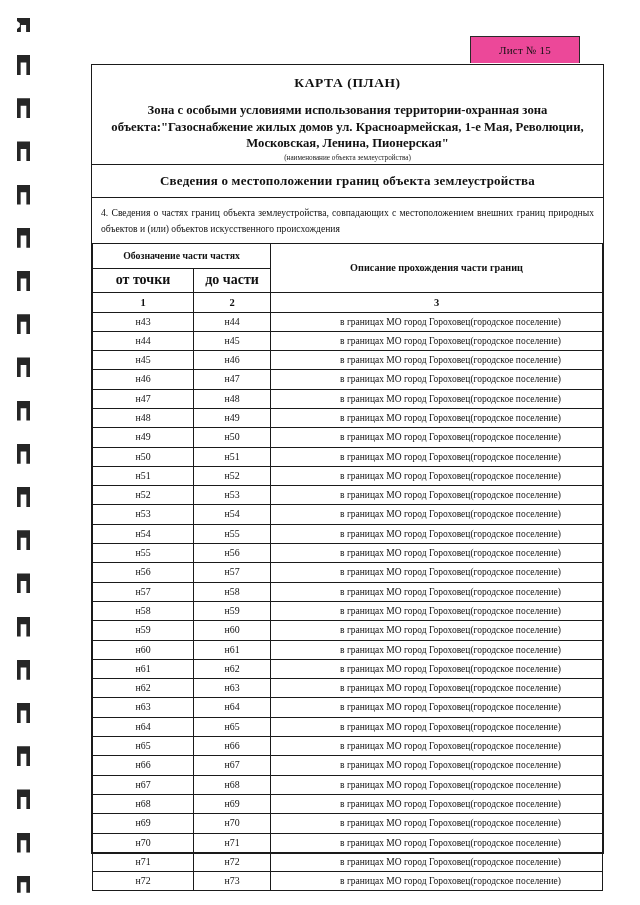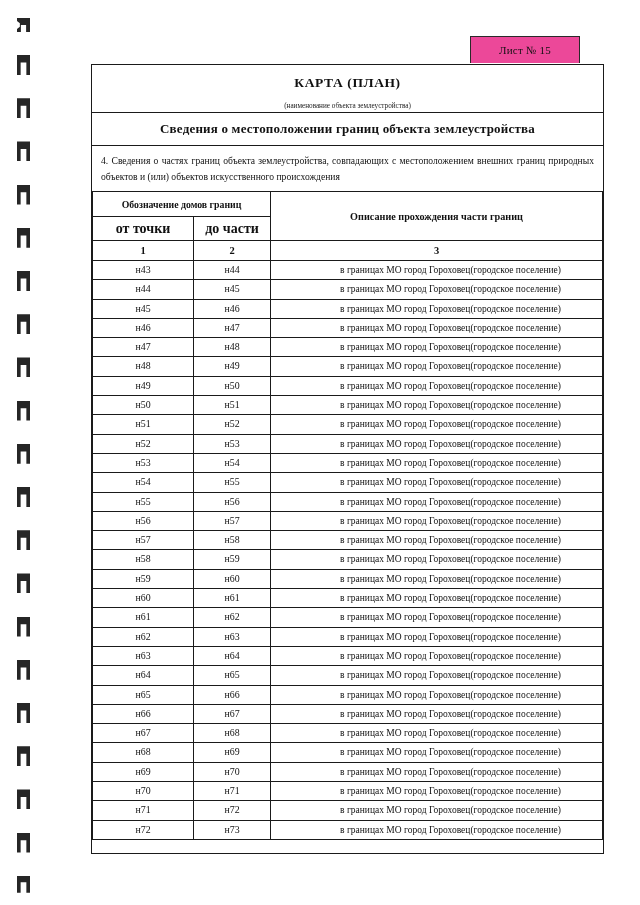--- a/index.html
+++ b/index.html
@@ -202,41 +202,42 @@
   </div>
 
 <div id="sheet-box">
   <span>Лист № 15</span>
 </div>
 
 <div id="page-frame">
 
   <div class="title-block">
     <div id="doc-title">КАРТА (ПЛАН)</div>
+    <div id="object-title">Зона с особыми условиями использования территории-охранная зона объекта:"Газоснабжение жилых домов ул. Красноармейская, 1-е Мая, Революции, Московская, Ленина, Пионерская"</div>
     <div id="object-caption">(наименование объекта землеустройства)</div>
   </div>
 
   <div class="rule"></div>
 
   <div id="section-title">Сведения о местоположении границ объекта землеустройства</div>
 
   <div class="rule"></div>
 
   <div id="intro-text">4. Сведения о частях границ объекта  землеустройства,  совпадающих  с местоположением   внешних  границ  природных  объектов  и (или)  объектов искусственного происхождения</div>
 
   <div id="table-wrap">
     <table id="borders-table">
       <colgroup>
         <col class="col-from">
         <col class="col-to">
         <col class="col-desc">
       </colgroup>
       <thead>
         <tr>
-          <th class="th-group" colspan="2">Обозначение домов границ</th>
+          <th class="th-group" colspan="2">Обозначение части частях</th>
           <th class="th-desc" rowspan="2">Описание прохождения части границ</th>
         </tr>
         <tr>
           <th class="th-sub">от точки</th>
           <th class="th-sub">до части</th>
         </tr>
         <tr>
           <th class="th-num">1</th>
           <th class="th-num">2</th>
           <th class="th-num">3</th>

